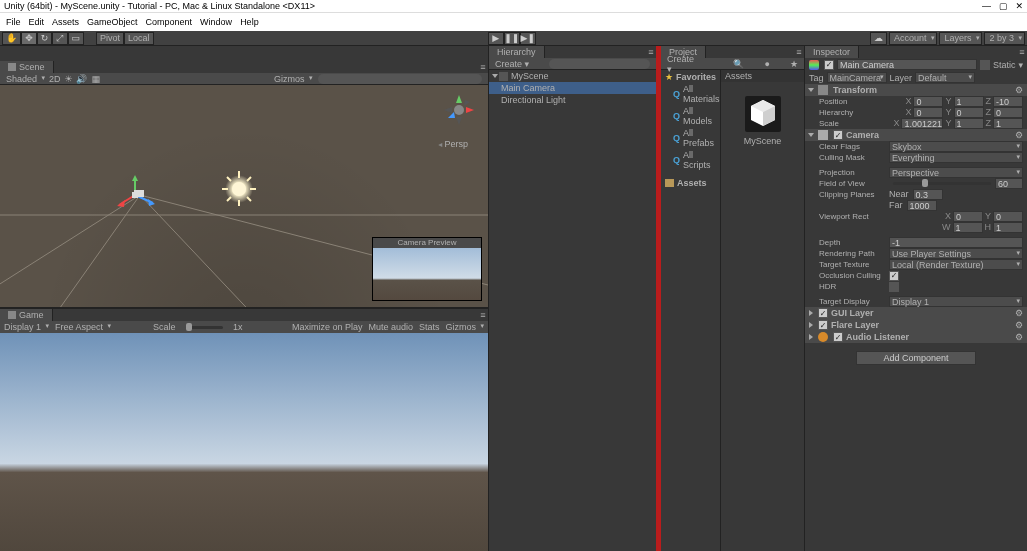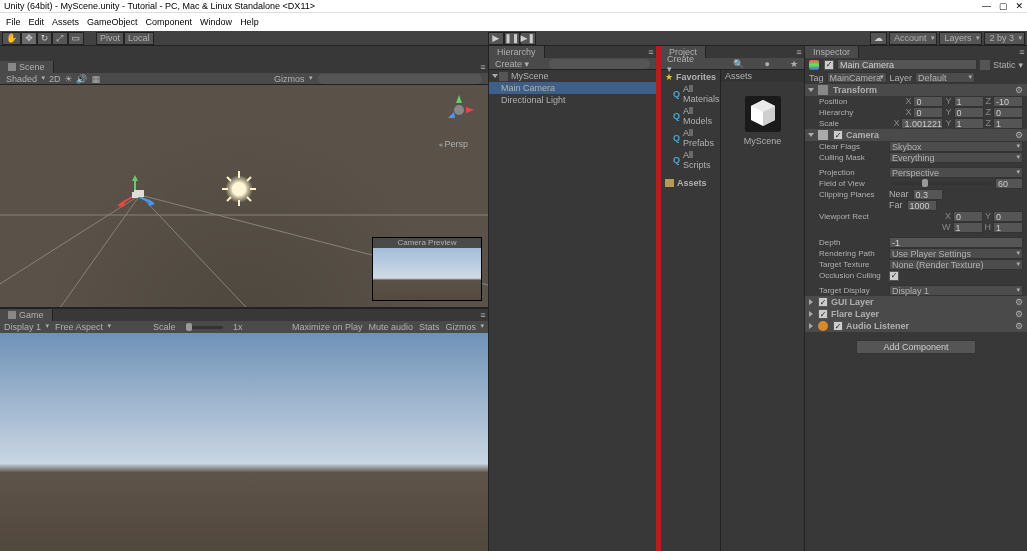--- a/index.html
+++ b/index.html
@@ -470,26 +470,30 @@
       </div>
     <div class="proprow">
         <span class="pl">Rendering Path</span>
         <div class="pv">
           <div class="ddfull">Use Player Settings</div>
         </div>
       </div>
     <div class="proprow">
         <span class="pl">Target Texture</span>
         <div class="pv">
-          <div class="ddfull">None (Render Texture)</div>
+          <div class="ddfull">Local (Render Texture)</div>
         </div>
       </div>
     <div class="proprow">
         <span class="pl">Occlusion Culling</span>
         <span class="check">✓</span>
+      </div>
+    <div class="proprow">
+        <span class="pl">HDR</span>
+        <span class="check" style="background:#555"></span>
       </div>
     <div style="height:4px"></div>
     <div class="proprow">
         <span class="pl">Target Display</span>
         <div class="pv">
           <div class="ddfull">Display 1</div>
         </div>
       </div>
 
     <div class="insprow hdr">

